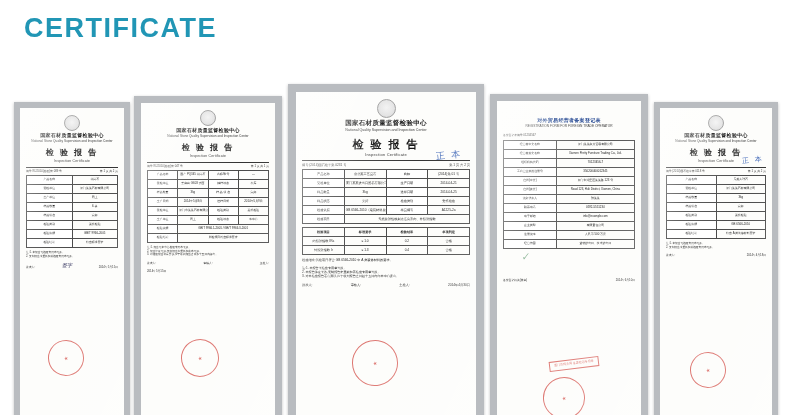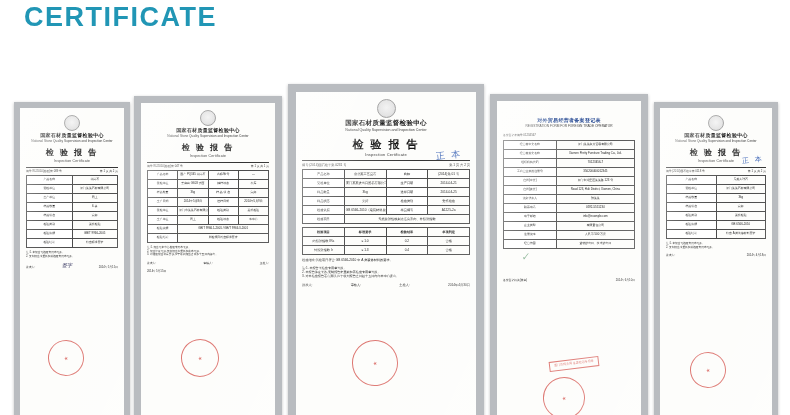--- a/index.html
+++ b/index.html
@@ -12,21 +12,21 @@
     height: 415px;
     font-family: "Liberation Sans", sans-serif;
     overflow: hidden;
     position: relative;
   }
 
   
   .page-title {
     position: absolute;
     left: 24px;
-    top: 2px;
+    top: 13px;
     font-size: 27px;
     font-weight: bold;
     letter-spacing: 1.5px;
     color: #2196b5;
     font-family: "Liberation Sans", sans-serif;
   }
 
   
   .gallery {
     position: absolute;

